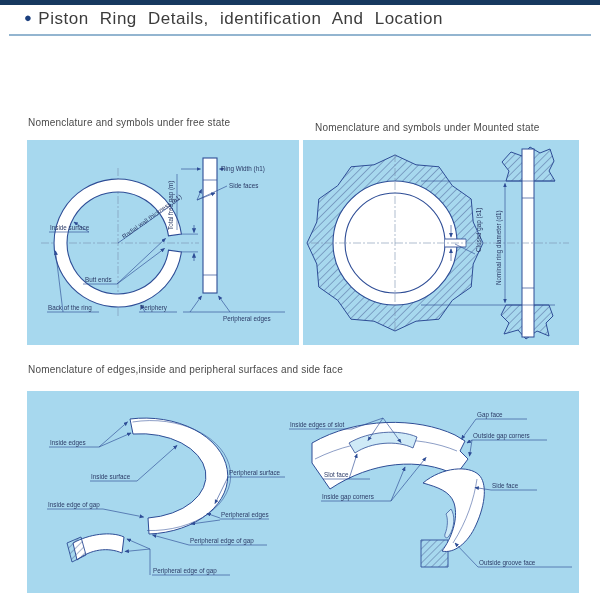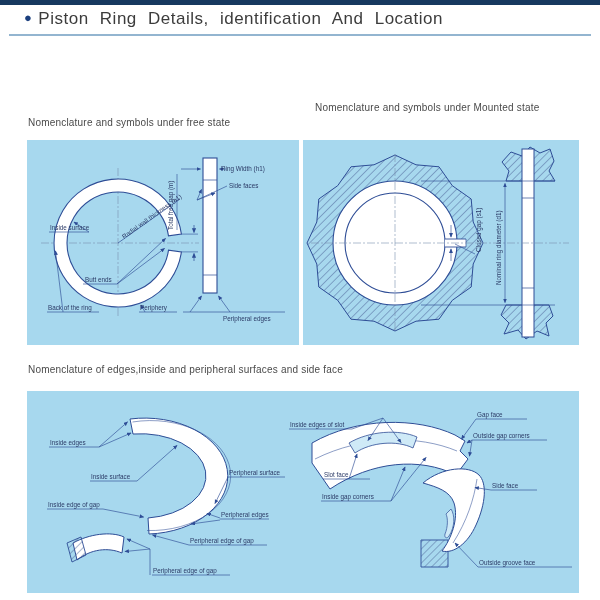--- a/index.html
+++ b/index.html
@@ -3,21 +3,21 @@
 <meta charset="utf-8">
 <style>
   html,body{margin:0;padding:0;}
   body{width:600px;height:600px;background:#ffffff;font-family:"Liberation Sans",sans-serif;position:relative;overflow:hidden;}
   .topbar{position:absolute;left:0;top:0;width:600px;height:5px;background:#17395f;}
   .header{position:absolute;left:24px;top:9px;font-size:17px;color:#3c3c3c;word-spacing:6px;letter-spacing:0.5px;white-space:nowrap;}
   .header .bullet{color:#1b3f7e;font-size:13px;vertical-align:2px;margin-right:6px;}
   .divider{position:absolute;left:9px;top:34px;width:582px;height:2px;background:#93b5d0;}
   .ptitle{position:absolute;font-size:10px;color:#4a4a4a;letter-spacing:0.2px;white-space:nowrap;}
   .t1{left:28px;top:117px;}
-  .t2{left:303px;top:102px;padding-left:12px;}
+  .t2{left:303px;top:122px;padding-left:12px;}
   .t3{left:28px;top:364px;}
   .panel{position:absolute;background:#a7d8ee;}
   .p1{left:27px;top:140px;width:272px;height:205px;}
   .p2{left:303px;top:140px;width:276px;height:205px;}
   .p3{left:27px;top:391px;width:552px;height:202px;}
   svg{display:block;}
   svg text{font-family:"Liberation Sans",sans-serif;font-size:6.3px;fill:#2b3a66;}
 </style>
 </head>
 <body>

